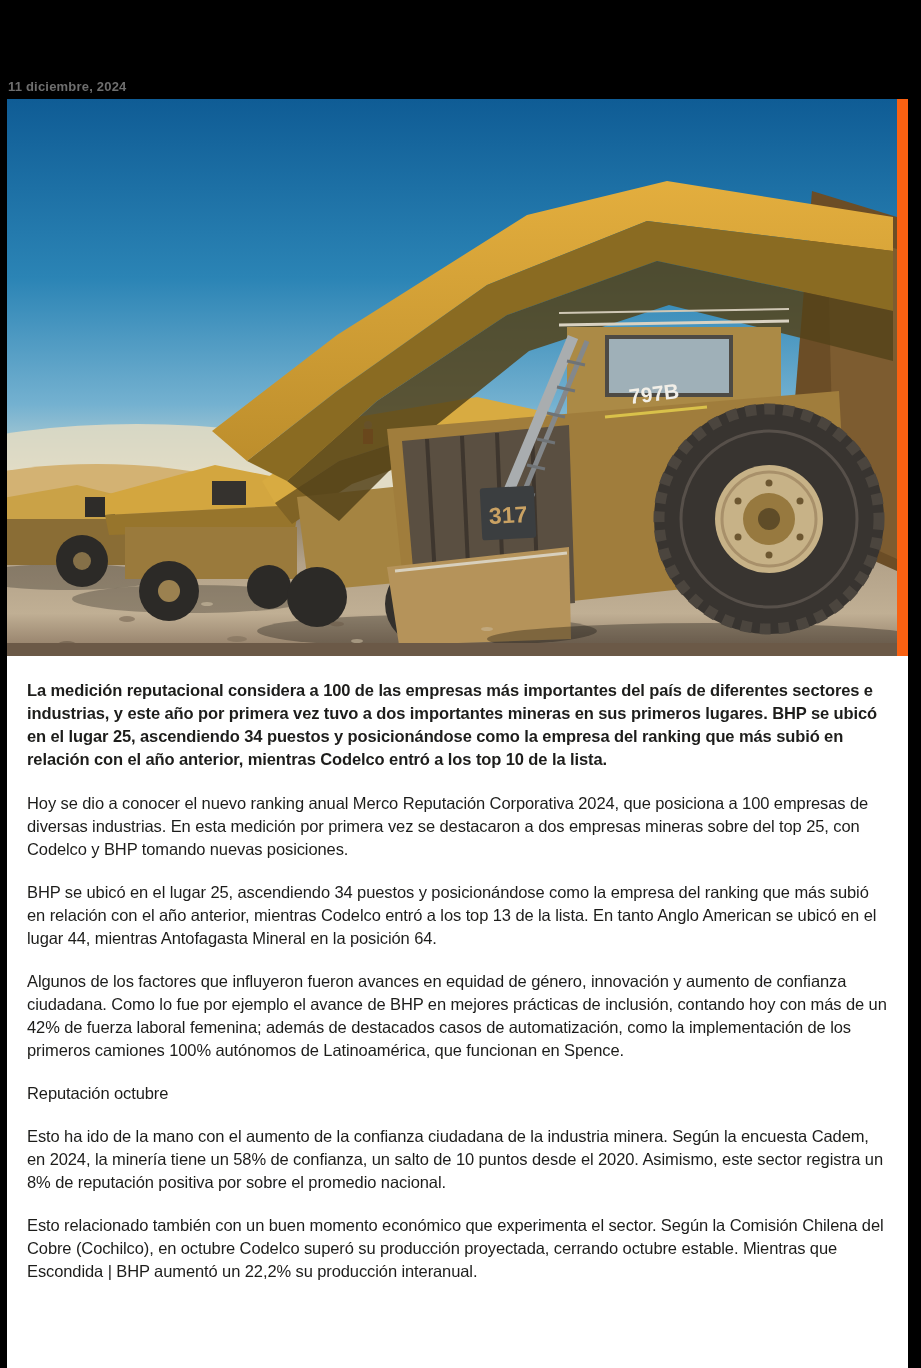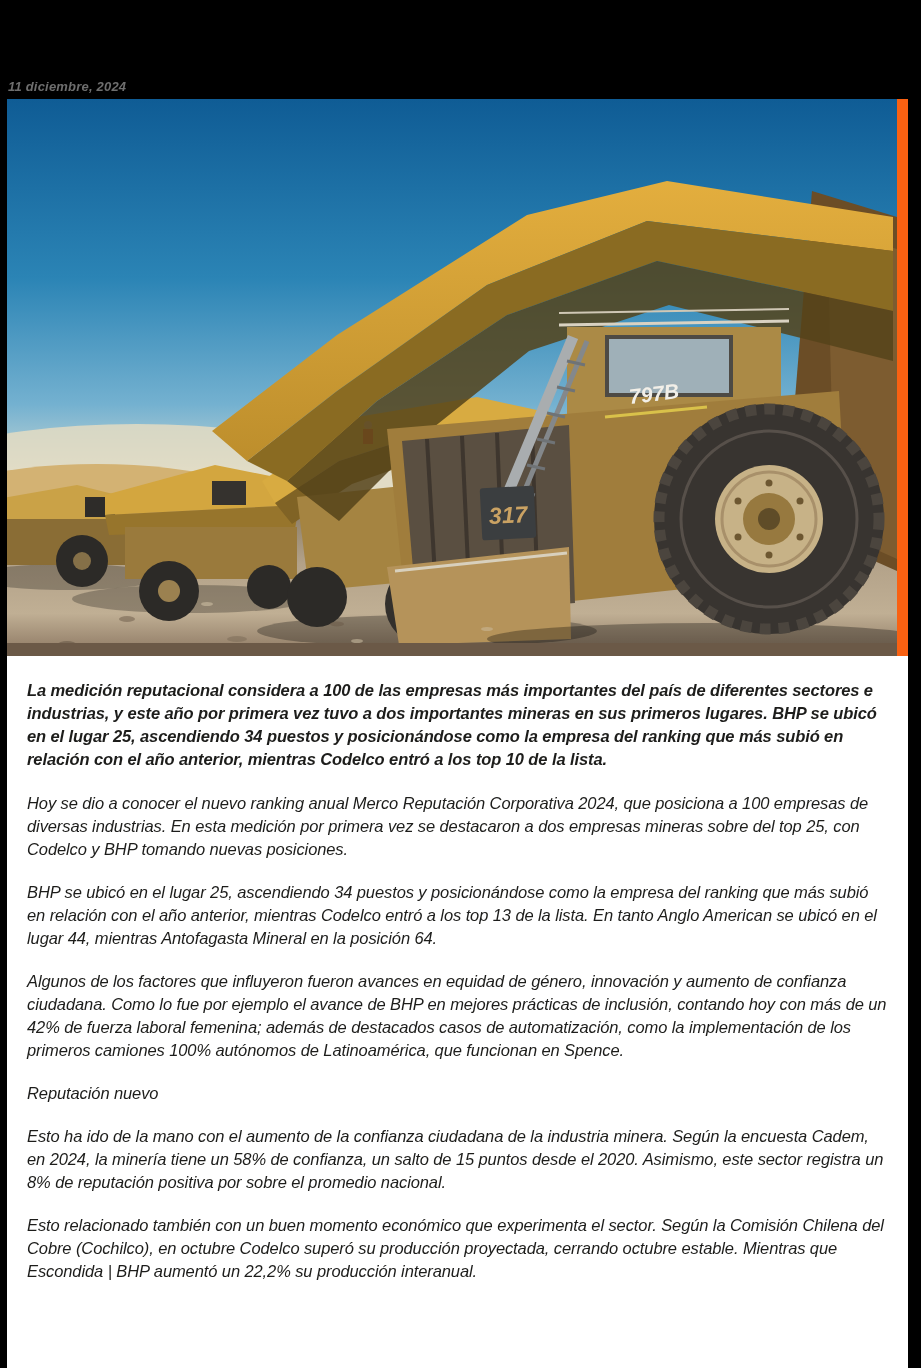--- a/index.html
+++ b/index.html
@@ -9,21 +9,21 @@
     --text:#1d1d1b;
     --date:#6e6e6e;
   }
   *{margin:0;padding:0;box-sizing:border-box;}
   html,body{width:921px;height:1368px;}
   body{
     background:var(--page-bg);
     font-family:"Liberation Sans", sans-serif;
     overflow:hidden;
   }
-  .page{width:921px;height:1004px;position:relative;font-style:italic;}
+  .page{width:921px;height:1004px;position:relative;}
   
   .top-bar{
     height:99px;
     background:var(--page-bg);
     position:relative;
   }
   .date{
     position:absolute;
     left:8px;
     bottom:5px;
@@ -226,18 +226,18 @@
       </svg>
     </div>
     <div class="hero-accent"></div>
   </div>
 
   <main class="content">
     <p class="lead">La medición reputacional considera a 100 de las empresas más importantes del país de diferentes sectores e industrias, y este año por primera vez tuvo a dos importantes mineras en sus primeros lugares. BHP se ubicó en el lugar 25, ascendiendo 34 puestos y posicionándose como la empresa del ranking que más subió en relación con el año anterior, mientras Codelco entró a los top 10 de la lista.</p>
     <p>Hoy se dio a conocer el nuevo ranking anual Merco Reputación Corporativa 2024, que posiciona a 100 empresas de diversas industrias. En esta medición por primera vez se destacaron a dos empresas mineras sobre del top 25, con Codelco y BHP tomando nuevas posiciones.</p>
     <p>BHP se ubicó en el lugar 25, ascendiendo 34 puestos y posicionándose como la empresa del ranking que más subió en relación con el año anterior, mientras Codelco entró a los top 13 de la lista. En tanto Anglo American se ubicó en el lugar 44, mientras Antofagasta Mineral en la posición 64.</p>
     <p>Algunos de los factores que influyeron fueron avances en equidad de género, innovación y aumento de confianza ciudadana. Como lo fue por ejemplo el avance de BHP en mejores prácticas de inclusión, contando hoy con más de un 42% de fuerza laboral femenina; además de destacados casos de automatización, como la implementación de los primeros camiones 100% autónomos de Latinoamérica, que funcionan en Spence.</p>
-    <h2 class="subhead">Reputación nuevo</h2>
-    <p>Esto ha ido de la mano con el aumento de la confianza ciudadana de la industria minera. Según la encuesta Cadem, en 2024, la minería tiene un 58% de confianza, un salto de 15 puntos desde el 2020. Asimismo, este sector registra un 8% de reputación positiva por sobre el promedio nacional.</p>
+    <h2 class="subhead">Reputación octubre</h2>
+    <p>Esto ha ido de la mano con el aumento de la confianza ciudadana de la industria minera. Según la encuesta Cadem, en 2024, la minería tiene un 58% de confianza, un salto de 10 puntos desde el 2020. Asimismo, este sector registra un 8% de reputación positiva por sobre el promedio nacional.</p>
     <p>Esto relacionado también con un buen momento económico que experimenta el sector. Según la Comisión Chilena del Cobre (Cochilco), en octubre Codelco superó su producción proyectada, cerrando octubre estable. Mientras que Escondida | BHP aumentó un 22,2% su producción interanual.</p>
   </main>
 
 </div>
 
 </body></html>

